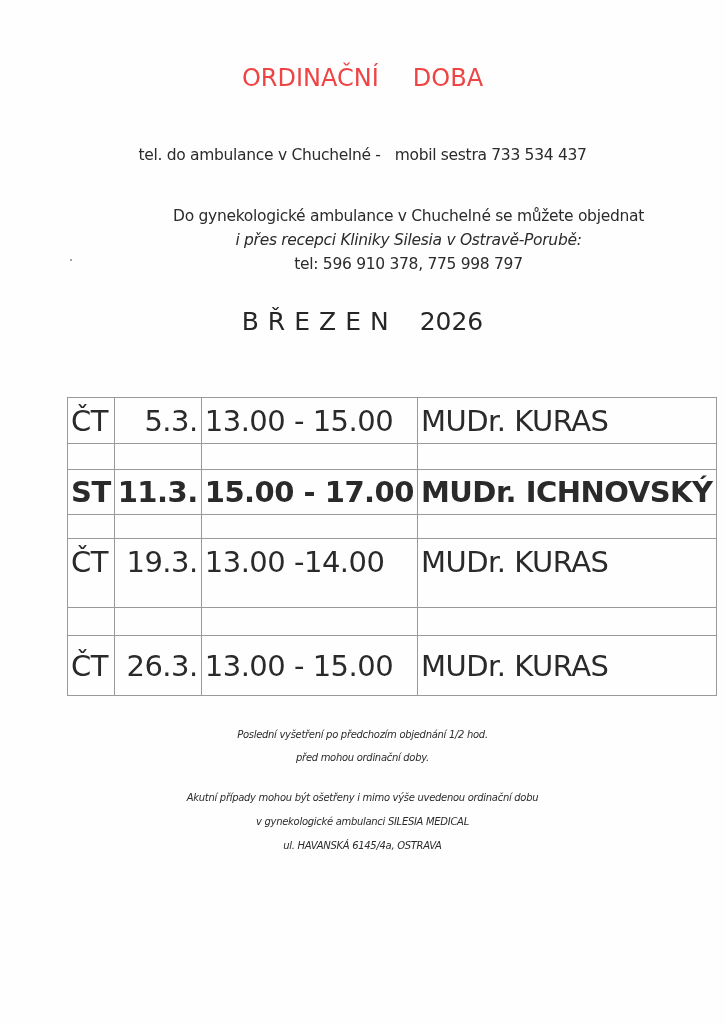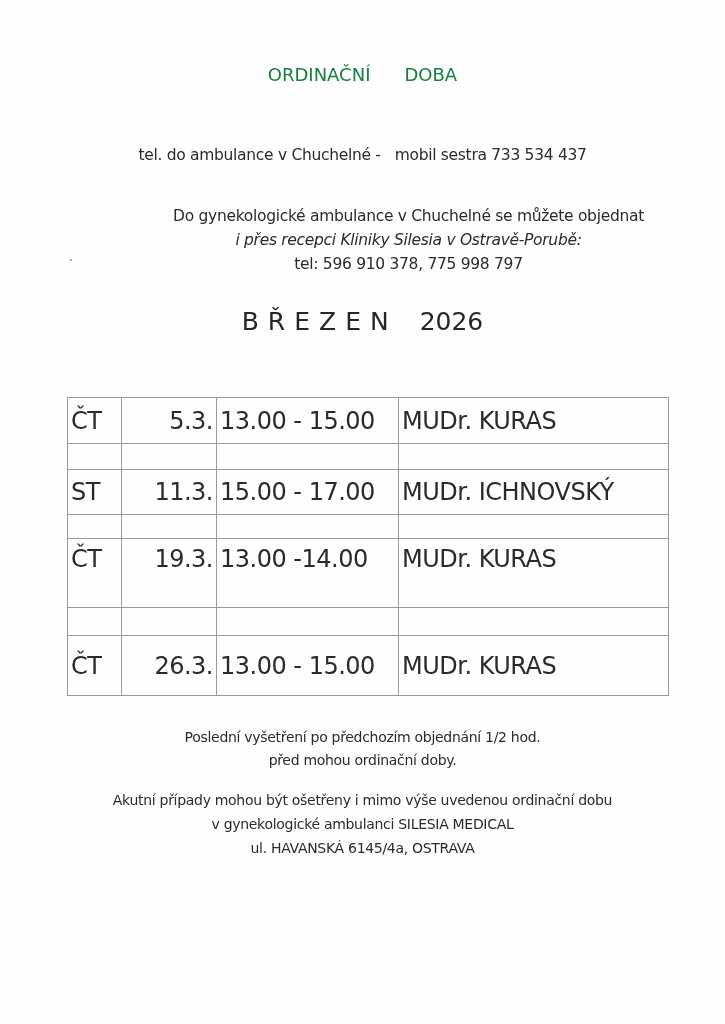--- a/index.html
+++ b/index.html
@@ -24,23 +24,23 @@
     .line {
       position: absolute;
       left: 0;
       width: 725px;
       text-align: center;
       white-space: nowrap;
       letter-spacing: -0.3px;
     }
     .title {
       top: 64px;
-      font-size: 18px;
+      font-size: 24px;
       letter-spacing: 0px;
-      color: #15803d;
+      color: #ef4444;
     }
     .title .gap { display: inline-block; width: 34px; }
     .subtitle {
       top: 113px;
       font-size: 13.5px;
     }
     .phone {
       top: 146px;
       font-size: 15.5px;
     }
@@ -67,44 +67,45 @@
       background: #888;
       border-radius: 1px;
     }
 
     table.schedule {
       position: absolute;
       left: 67px;
       top: 397px;
       width: 602px;
       border-collapse: collapse;
-      font-size: 24px;
+      font-size: 29px;
       color: #2a2a2a;
       letter-spacing: -0.5px;
     }
     table.schedule td {
       border: 1px solid #9a9a9a;
       padding: 0 3px;
       white-space: nowrap;
       vertical-align: middle;
     }
     td.c-day  { width: 47px; }
     td.c-date { width: 88px; text-align: right; padding-right: 18px; }
     td.c-time { width: 175px; }
     td.c-doc  { }
     tr.r1 td { height: 45px; }
     tr.g1 td { height: 25px; }
-    tr.r2 td { height: 44px; }
+    tr.r2 td { height: 44px; font-weight: bold; }
     tr.g2 td { height: 23px; }
     tr.r3 td { height: 62px; vertical-align: top; padding-top: 6px; }
     tr.g3 td { height: 27px; }
     tr.r4 td { height: 59px; }
 
     .note {
-      font-size: 14px;
+      font-size: 10px;
+      font-style: italic;
     }
     .note1 { top: 729px; }
     .note2 { top: 752px; }
     .note3 { top: 792px; }
     .note4 { top: 816px; }
     .note5 { top: 840px; }
   </style>
 </head>
 <body>
 

